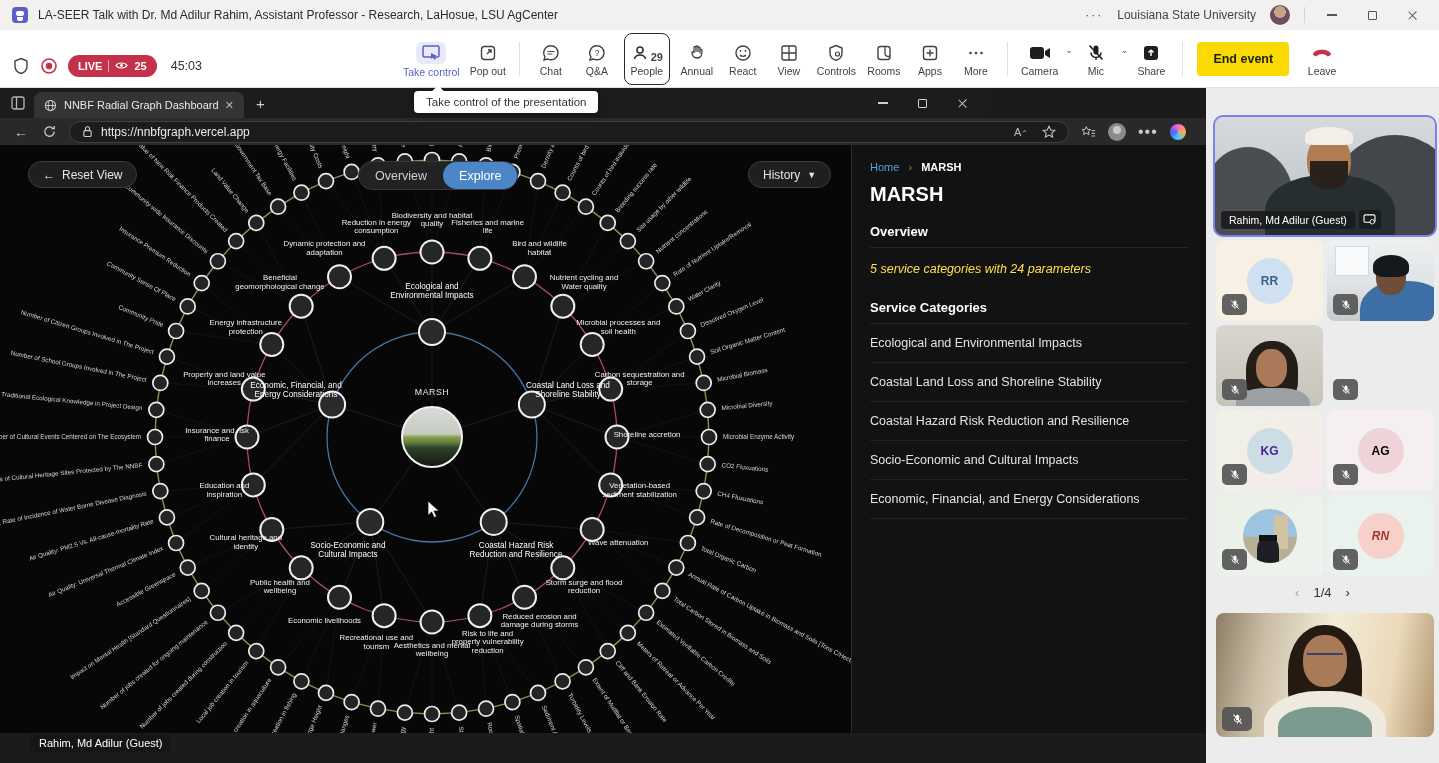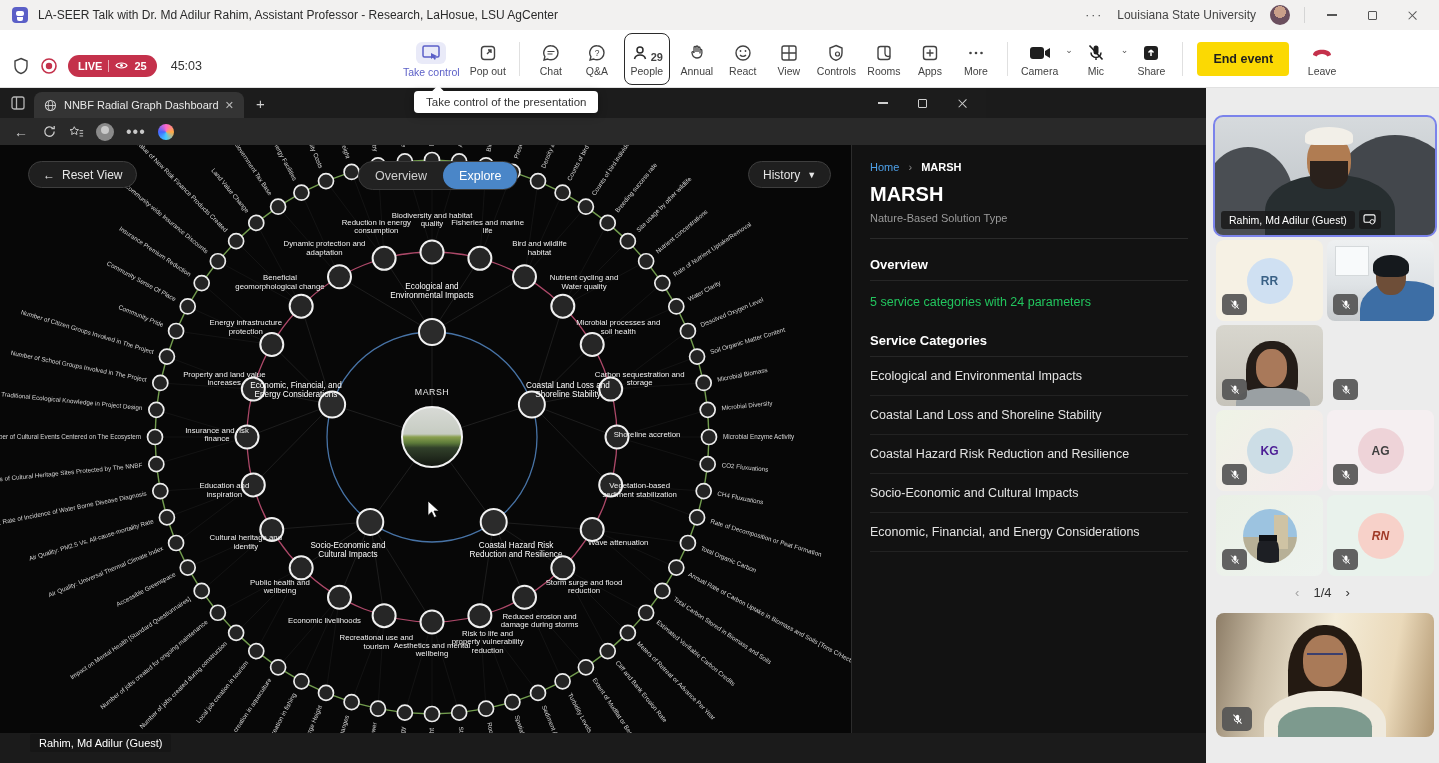--- a/index.html
+++ b/index.html
@@ -79,21 +79,21 @@
             display:flex; align-items:center; height:29px; z-index:5; }
   .toggle .opt { font-size:12.5px; color:#cfcfcf; padding:0 16px; }
   .toggle .opt.active { background:#4a86c8; color:#fff; border-radius:15px; height:27px; display:flex; align-items:center; }
   .crumb { font-size:11px; margin-bottom:10px; }
   .crumb .home { color:#4ea0e8; }
   .crumb .sep { color:#8a8a8a; margin:0 6px; }
   .crumb .cur { color:#fff; font-weight:bold; }
   .ptitle { font-size:20px; font-weight:bold; color:#fff; margin-bottom:6px; }
   .psub { font-size:11px; color:#9a9a9a; padding-bottom:14px; border-bottom:1px solid #2a2a2a; }
   .phead { font-size:13px; font-weight:bold; color:#fff; margin-top:18px; padding-bottom:8px; border-bottom:1px solid #262626; }
-  .ptext { font-size:12.5px; color:#22c55e; padding:14px 0 6px; }
+  .ptext { font-size:12.5px; color:#fde047; padding:14px 0 6px;font-style:italic; }
   .plist .item { font-size:12.5px; color:#e3e3e3; padding:12px 0; border-bottom:1px solid #222; }
 
   
   .sidebar { position:absolute; left:1206px; top:88px; width:233px; height:675px; background:#ececec; }
   .main-tile { position:absolute; left:7px; top:27px; width:224px; height:122px; border:2.5px solid #7b83eb; border-radius:10px;
                overflow:hidden; background:linear-gradient(180deg,#d6dadd 0%,#c3c8cc 70%,#9aa0a5 100%); }
   .mt-chair { position:absolute; right:-20px; top:18px; width:120px; height:110px; background:#43474c; border-radius:50% 50% 0 0; }
   .mt-chair2 { position:absolute; left:-12px; top:30px; width:90px; height:100px; background:#4a4e53; border-radius:50% 50% 0 0; }
   .mt-torso { position:absolute; left:50px; bottom:-20px; width:130px; height:80px; background:#272e30; border-radius:45% 45% 0 0; }
   .mt-head { position:absolute; left:92px; top:18px; width:44px; height:52px; background:#b07c52; border-radius:46%; }
@@ -338,20 +338,33 @@
         <div class="glyph-min"></div>
         <div class="glyph-max"></div>
         <div class="glyph-close"></div>
       </div>
     </div>
     <div class="urlrow">
       <span class="nav-ic">←</span>
       <svg width="15" height="15" viewBox="0 0 16 16" style="margin-left:14px;">
           <path d="M13 8a5 5 0 1 1-1.5-3.5M13 2v3h-3" fill="none" stroke="#c9c9c9" stroke-width="1.4"></path>
         </svg>
+      <div class="urlpill">
+        <svg width="11" height="13" viewBox="0 0 12 14">
+            <rect x="2" y="6" width="8" height="6.5" rx="1.5" fill="none" stroke="#cfcfcf" stroke-width="1.2"></rect>
+            <path d="M3.8 6V4a2.2 2.2 0 0 1 4.4 0v2" fill="none" stroke="#cfcfcf" stroke-width="1.2"></path>
+          </svg>
+        <span>https://nnbfgraph.vercel.app</span>
+        <span class="pill-right">
+          <span>A<span style="font-size:8px;">⌃</span></span>
+          <svg width="14" height="14" viewBox="0 0 16 16">
+              <path d="M8 1.5l2 4.2 4.6.5-3.4 3.1.9 4.5L8 11.5l-4.1 2.3.9-4.5L1.4 6.2 6 5.7z" fill="none" stroke="#c9c9c9" stroke-width="1.2"></path>
+            </svg>
+        </span>
+      </div>
       <div class="url-icons">
         <svg width="15" height="14" viewBox="0 0 17 15">
             <path d="M6 1.5l1.5 3 3.3.4-2.4 2.2.6 3.2L6 8.7 3 10.3l.6-3.2L1.2 4.9l3.3-.4z" fill="none" stroke="#c9c9c9" stroke-width="1.1"></path>
             <path d="M12 6h4M12 9h4M12 12h4" stroke="#c9c9c9" stroke-width="1.1"></path>
           </svg>
         <div class="avatar-url"></div>
         <span style="letter-spacing:1px;">•••</span>
         <div class="copilot"></div>
       </div>
     </div>
@@ -731,21 +744,20 @@
       </div>
     </div>
 
     <div class="panel">
       <div class="crumb">
         <span class="home">Home</span>
         <span class="sep">›</span>
         <span class="cur">MARSH</span>
       </div>
       <div class="ptitle">MARSH</div>
-      <div class="psub">Nature-Based Solution Type</div>
       <div class="phead">Overview</div>
       <div class="ptext">5 service categories with 24 parameters</div>
       <div class="phead">Service Categories</div>
       <div class="plist" id="cat-list">
           <div class="item">Ecological and Environmental Impacts</div>
           <div class="item">Coastal Land Loss and Shoreline Stability</div>
           <div class="item">Coastal Hazard Risk Reduction and Resilience</div>
           <div class="item">Socio-Economic and Cultural Impacts</div>
           <div class="item">Economic, Financial, and Energy Considerations</div>
         </div>
@@ -822,21 +834,21 @@
           <div class="avi" style="background:#ccdde6;color:#4c1d95">KG</div>
           <div class="micoff">
             <svg width="12" height="12" viewBox="0 0 16 16">
               <rect x="6" y="2" width="4" height="7" rx="2" fill="#fff"></rect>
               <path d="M4 7a4 4 0 0 0 8 0M8 11v2" fill="none" stroke="#fff" stroke-width="1.2"></path>
               <line x1="3" y1="2" x2="13" y2="13" stroke="#fff" stroke-width="1.3"></line>
             </svg>
           </div>
         </div>
         <div class="tile" style="left: 111px; top: 170px; background: rgb(245, 239, 241);">
-          <div class="avi" style="background:#eed3d8;color:#404040">AG</div>
+          <div class="avi" style="background:#eed3d8;color:#000000">AG</div>
           <div class="micoff">
             <svg width="12" height="12" viewBox="0 0 16 16">
               <rect x="6" y="2" width="4" height="7" rx="2" fill="#fff"></rect>
               <path d="M4 7a4 4 0 0 0 8 0M8 11v2" fill="none" stroke="#fff" stroke-width="1.2"></path>
               <line x1="3" y1="2" x2="13" y2="13" stroke="#fff" stroke-width="1.3"></line>
             </svg>
           </div>
         </div>
         <div class="tile" style="left: 0px; top: 255px; background: linear-gradient(135deg, rgb(234, 240, 230), rgb(238, 243, 239));">
           <div class="photo-circ">

